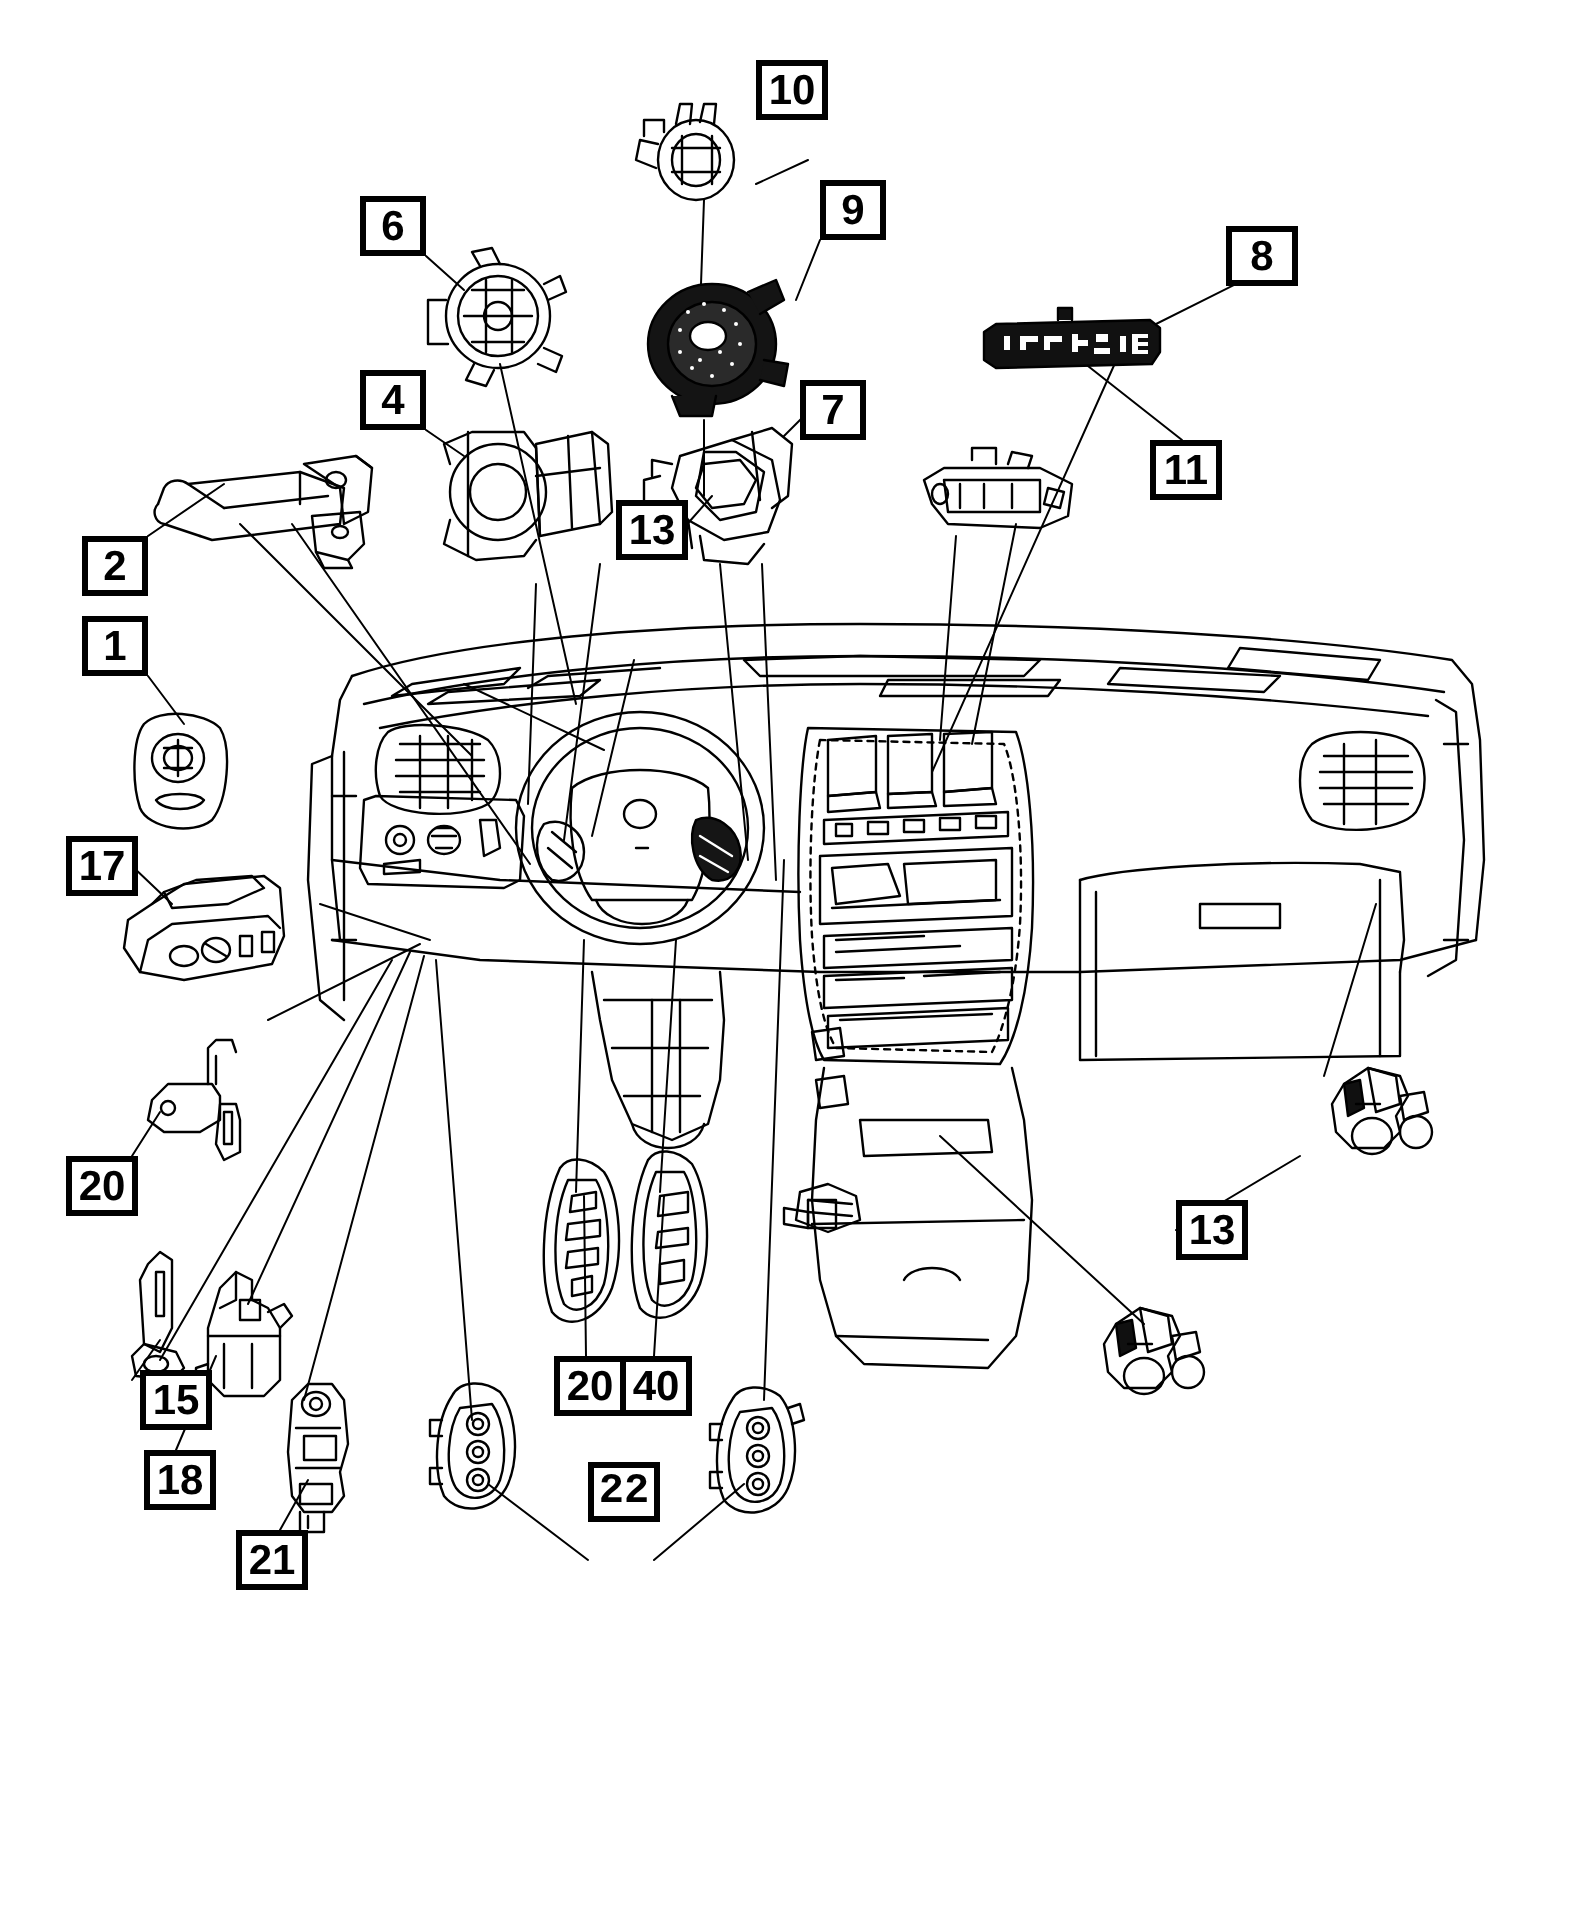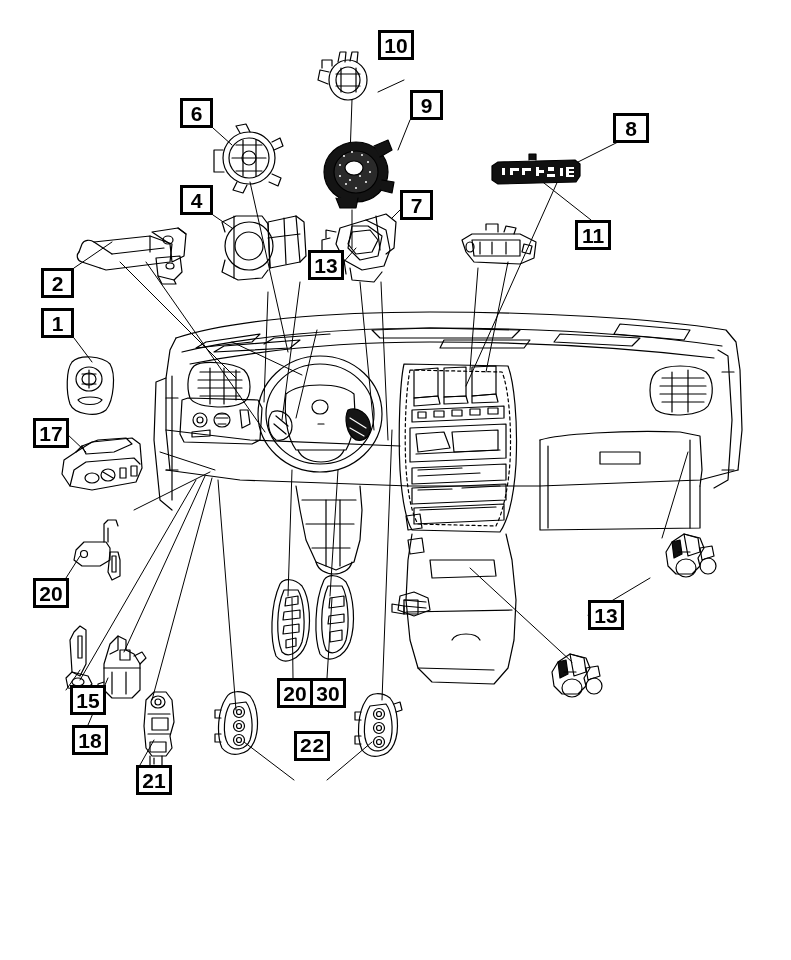--- a/index.html
+++ b/index.html
@@ -456,17 +456,17 @@
 <div class="callout wide" style="left:378px;top:30px;">10</div>
 <div class="callout wide" style="left:575px;top:220px;">11</div>
 <div class="callout wide" style="left:613px;top:113px;">8</div>
 <div class="callout wide" style="left:308px;top:250px;">13</div>
 <div class="callout wide" style="left:588px;top:600px;">13</div>
 <div class="callout wide" style="left:72px;top:725px;">18</div>
 <div class="callout wide" style="left:45px;top:685px;margin-left:25px;">15</div>
 <div class="callout wide" style="left:33px;top:418px;text-align:center;">17</div>
 <div class="callout wide" style="left:33px;top:578px;">20</div>
 <div class="callout wide" style="left:277px;top:678px;">20</div>
-<div class="callout wide" style="left:310px;top:678px;">30</div>
-<div class="callout wide" style="left:136px;top:765px;">21</div>
+<div class="callout wide" style="left:310px;top:678px;">40</div>
+<div class="callout wide" style="left:118px;top:765px;">21</div>
 <div class="callout wide" style="left:294px;top:731px;font-family:Liberation Mono, monospace;">22</div>
 
 </div>
 
 </body></html>

